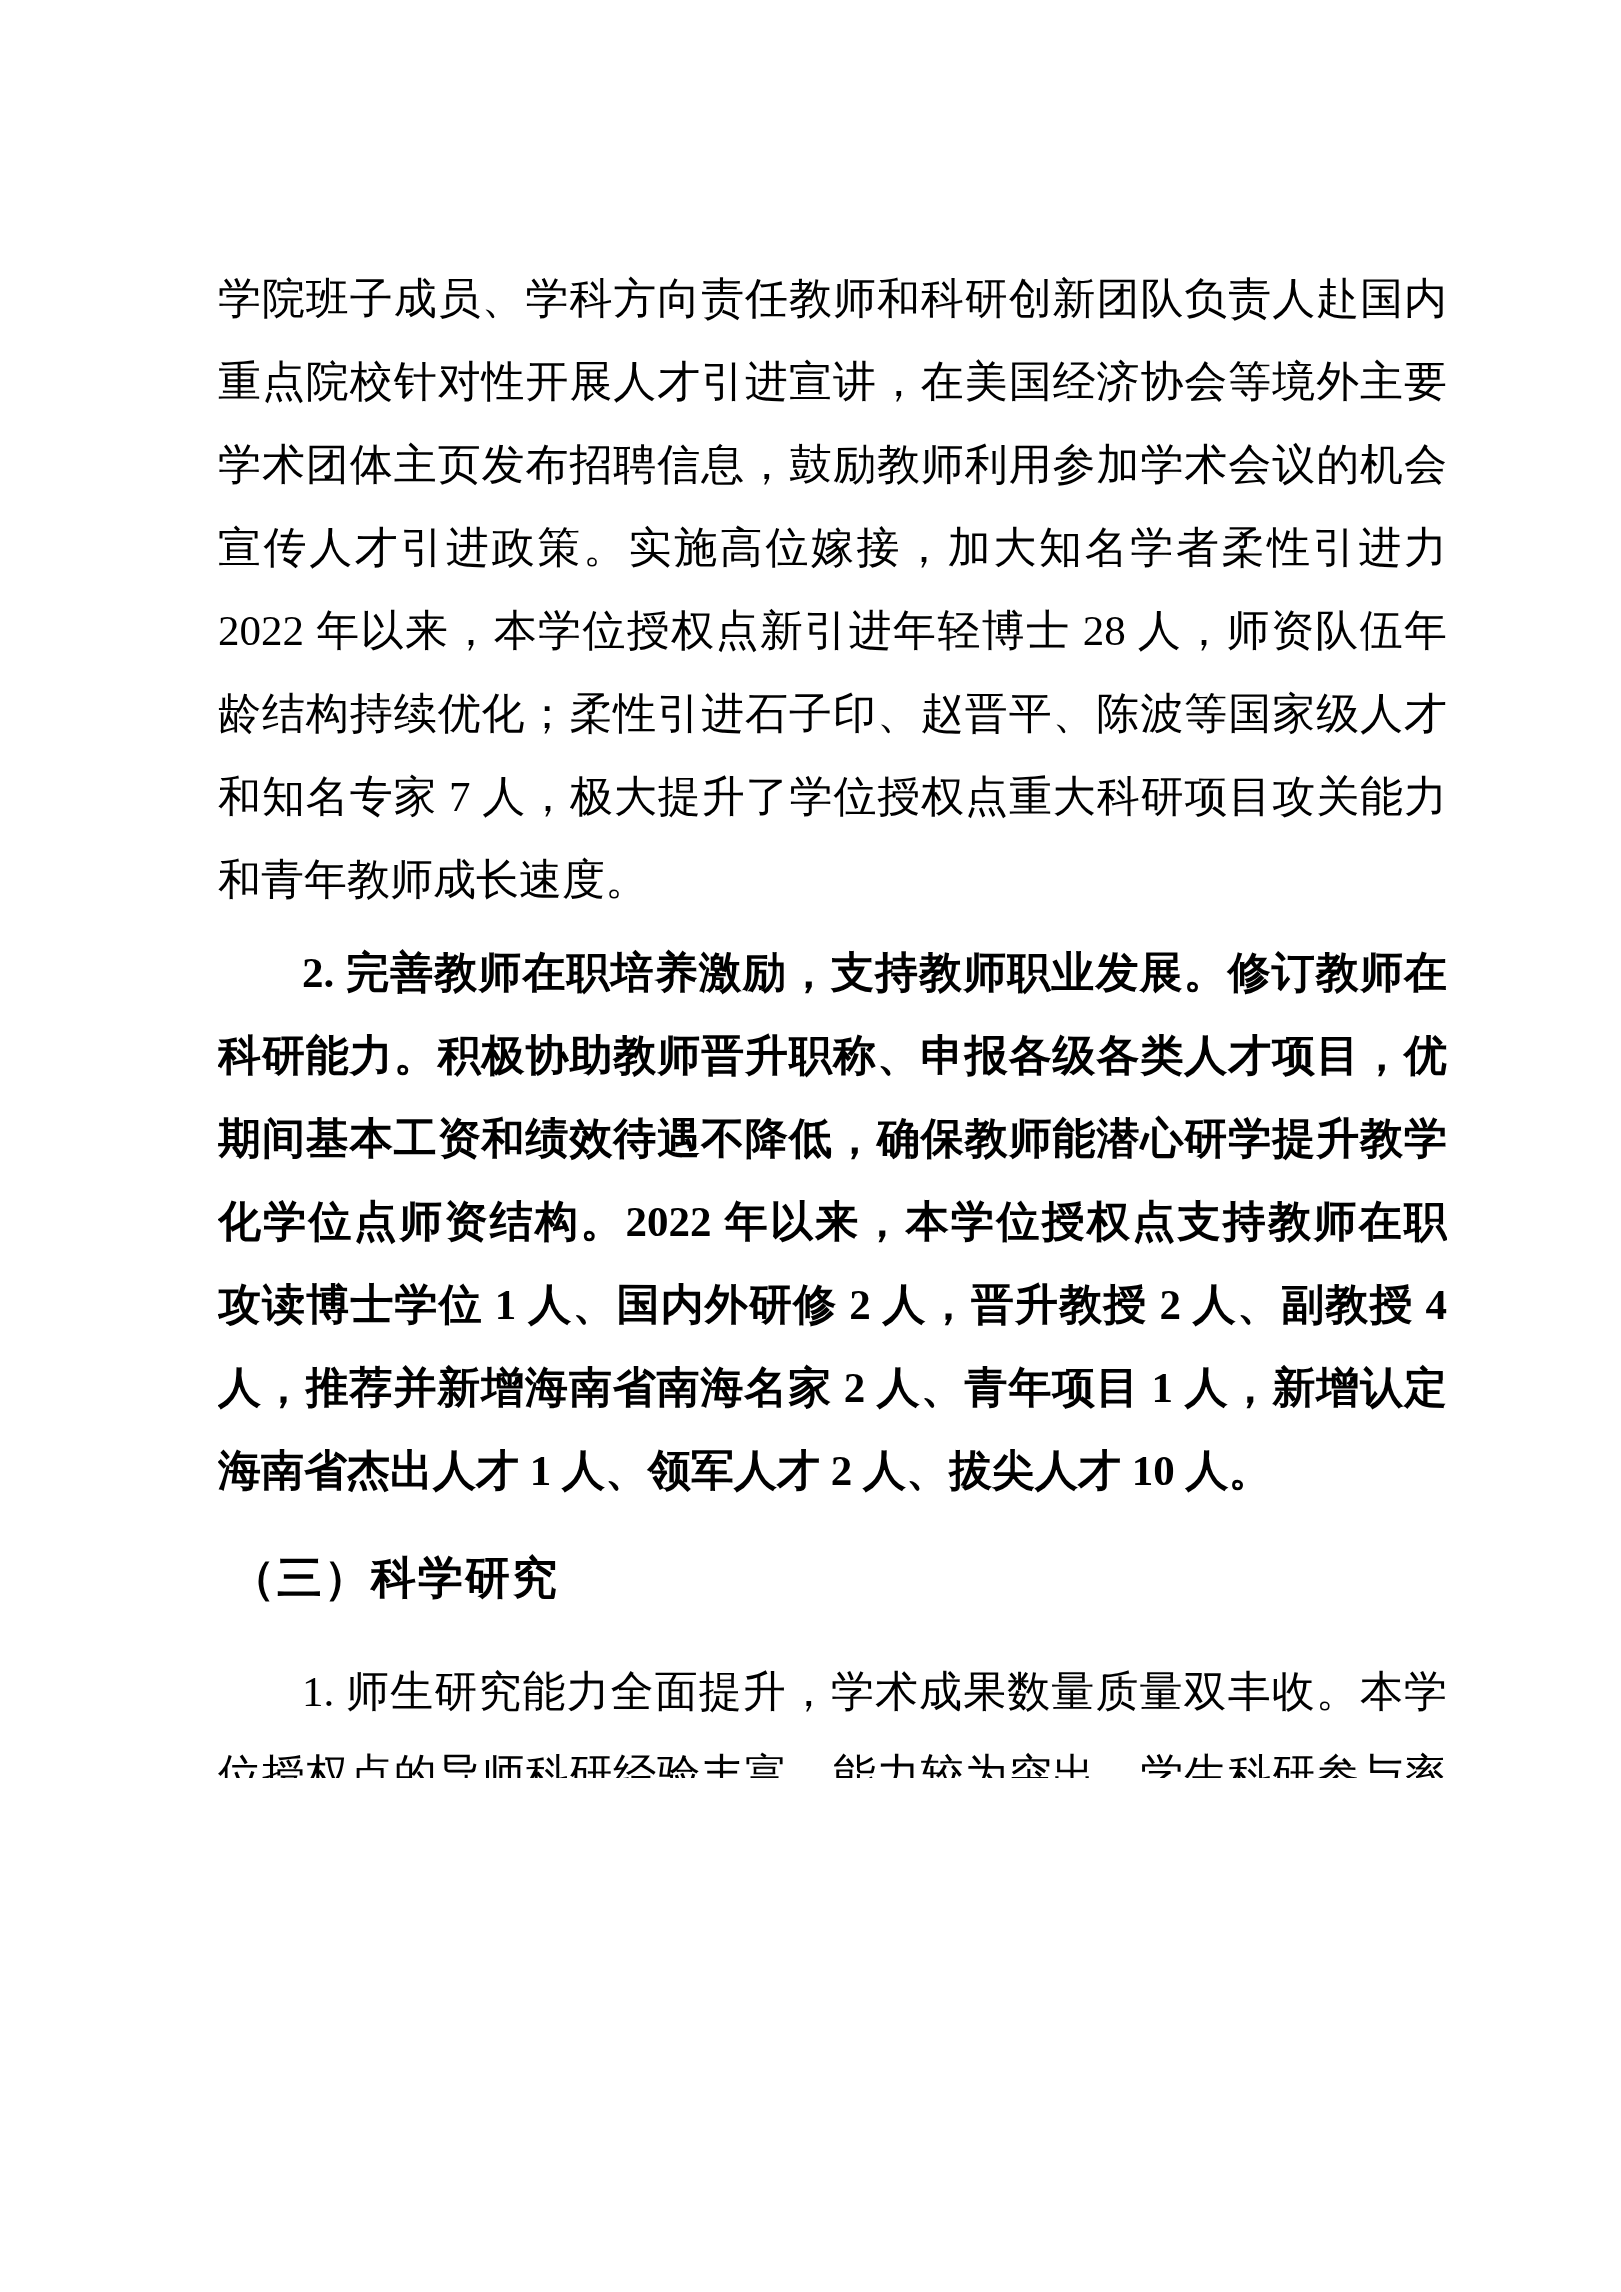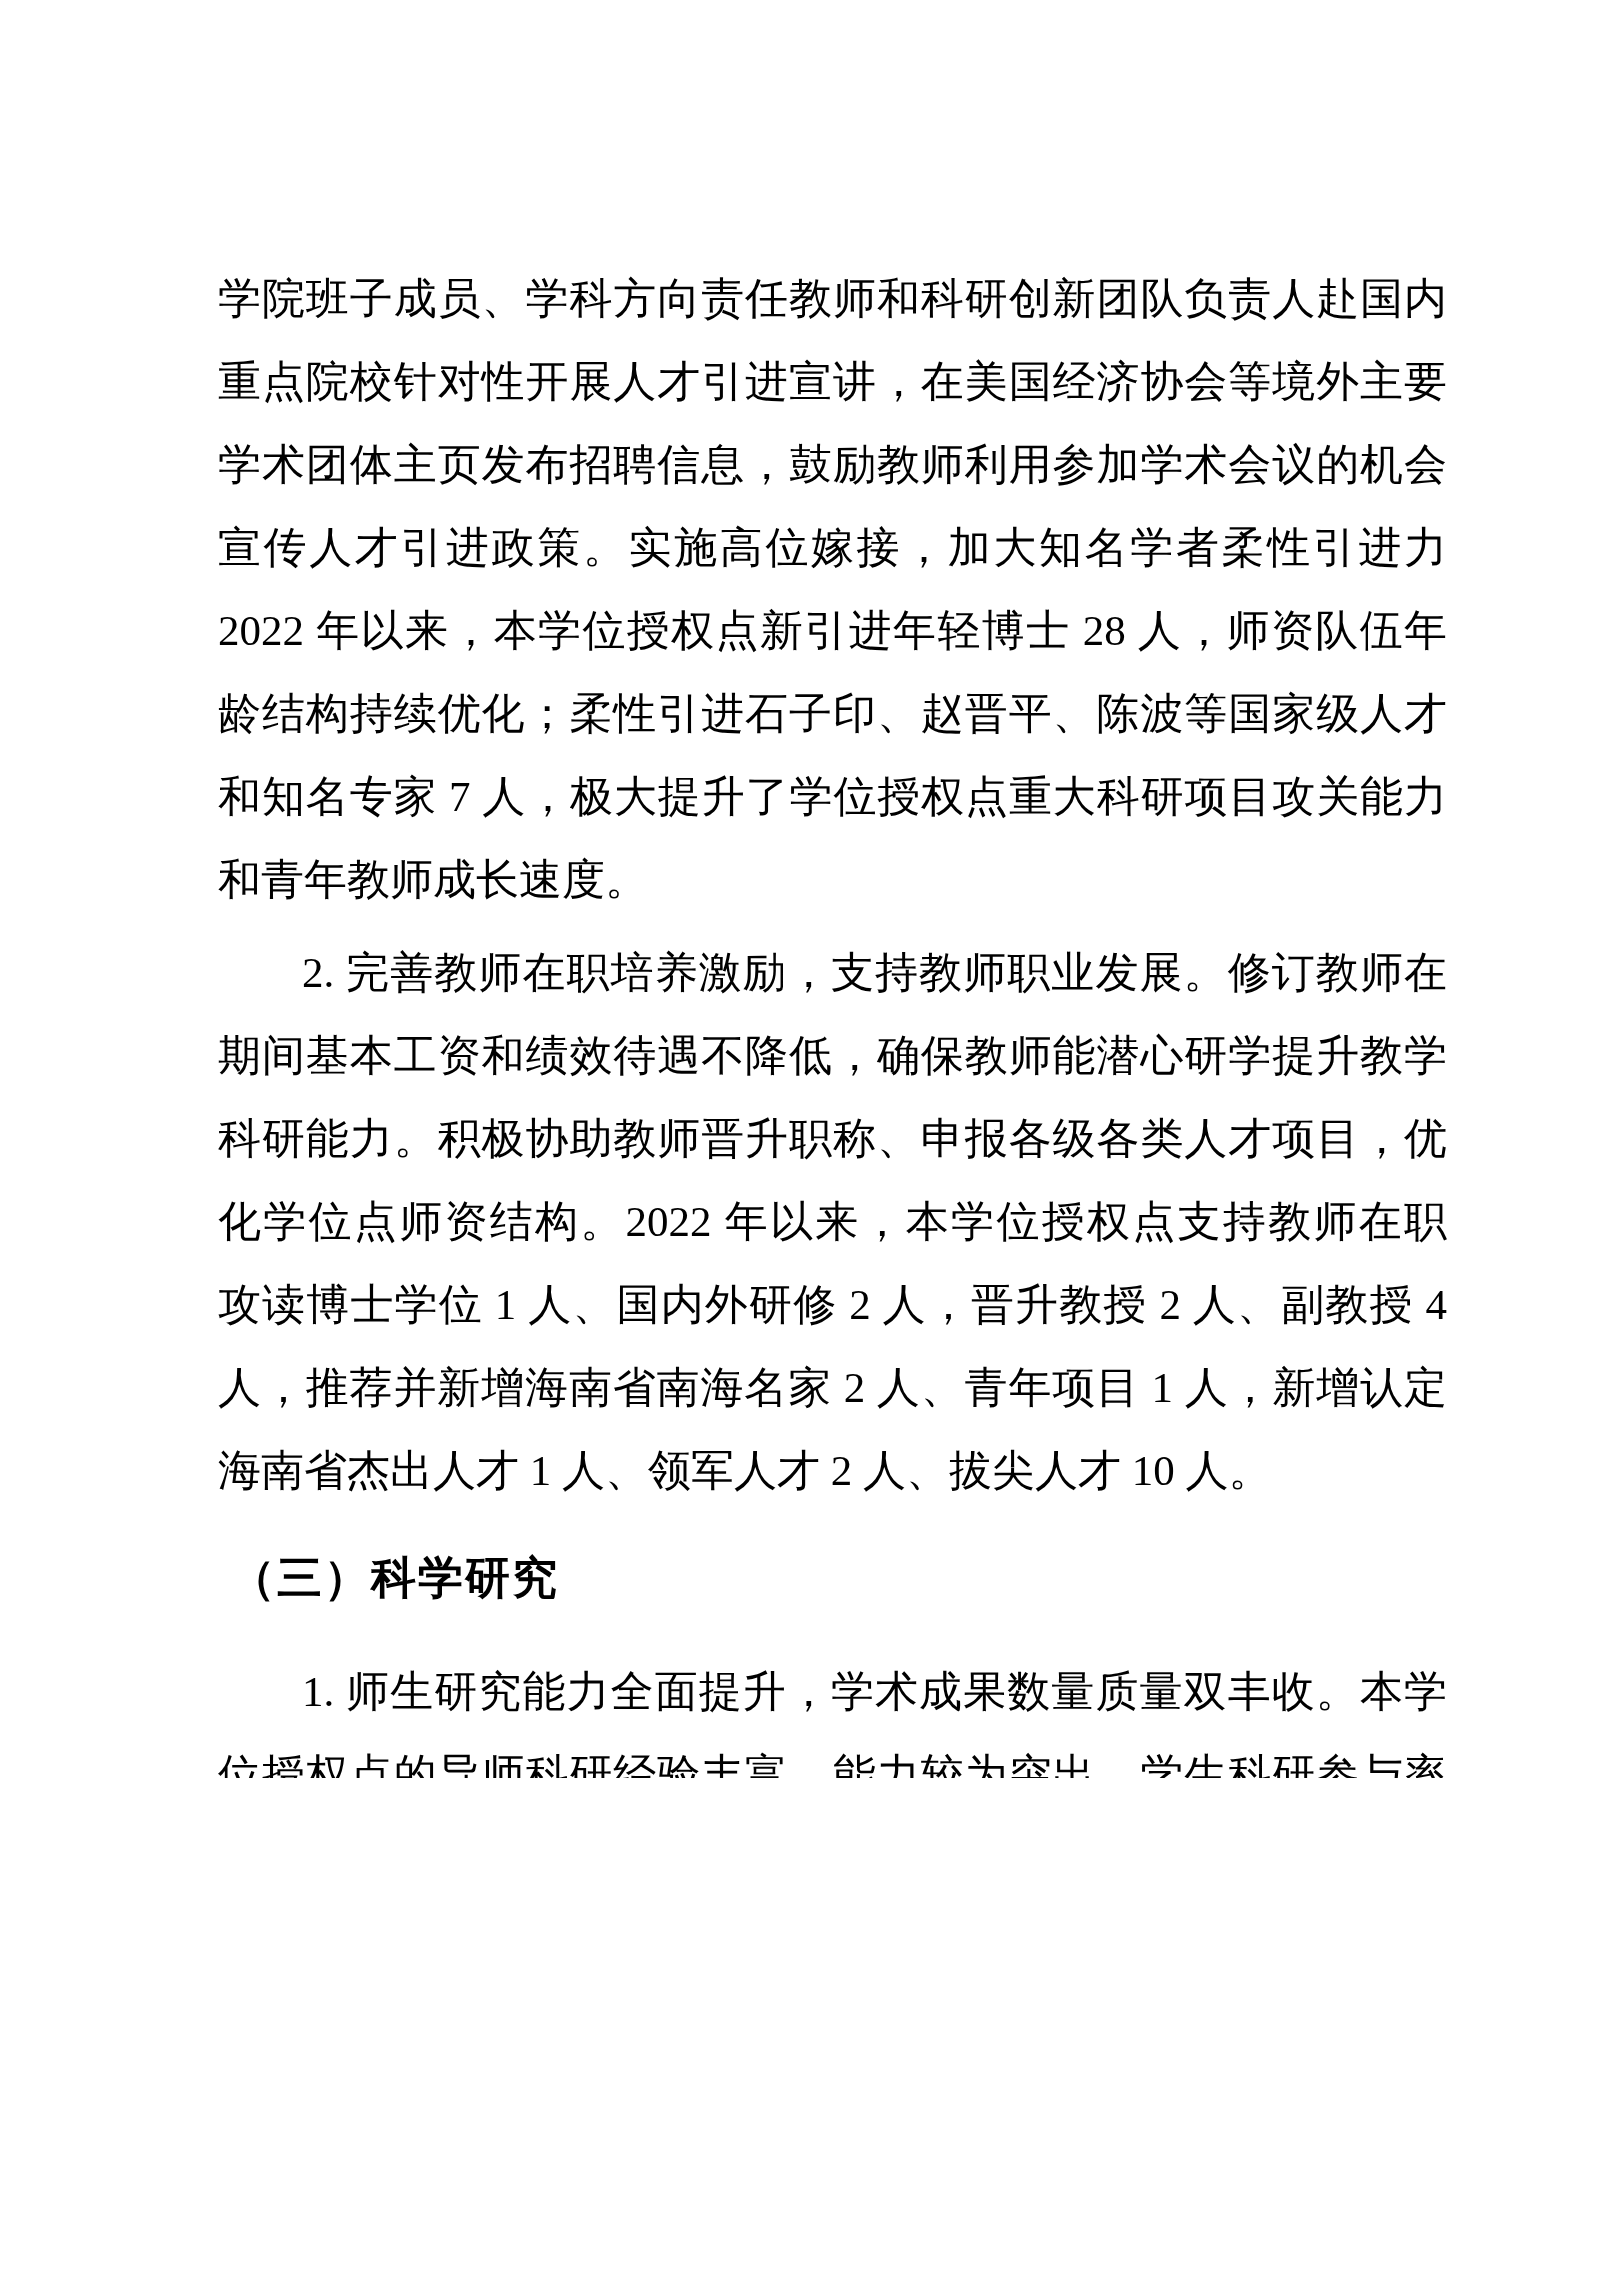--- a/index.html
+++ b/index.html
@@ -43,21 +43,21 @@
   }
   .heading {
     margin: 12px;
     font-size: 45px;
     font-weight: 700;
     line-height: 83px;
     height: 83px;
     letter-spacing: 2px;
   }
   
-  .block-1 { margin-top: 9.8px; }
+  .block-1 { margin-top: 9.8px; font-weight: bold; }
   .block-2 { margin-top: 25.5px; }
   .block-3 { margin-top: 30px; }
   .page-number {
     position: absolute;
     left: 1313px;
     top: 2026px;
     font-size: 36px;
     line-height: 59px;
     white-space: pre;
   }
@@ -72,22 +72,22 @@
         <div class="line">重点院校针对性开展人才引进宣讲，在美国经济协会等境外主要</div>
         <div class="line">学术团体主页发布招聘信息，鼓励教师利用参加学术会议的机会</div>
         <div class="line">宣传人才引进政策。实施高位嫁接，加大知名学者柔性引进力度，</div>
         <div class="line">2022 年以来，本学位授权点新引进年轻博士 28 人，师资队伍年</div>
         <div class="line">龄结构持续优化；柔性引进石子印、赵晋平、陈波等国家级人才</div>
         <div class="line">和知名专家 7 人，极大提升了学位授权点重大科研项目攻关能力</div>
         <div class="line no-fill">和青年教师成长速度。</div>
       </div>
       <div class="para block-1 indented">
         <div class="line">2. 完善教师在职培养激励，支持教师职业发展。修订教师在</div>
+        <div class="line">科研能力。积极协助教师晋升职称、申报各级各类人才项目，优</div>
         <div class="line">期间基本工资和绩效待遇不降低，确保教师能潜心研学提升教学</div>
-        <div class="line">科研能力。积极协助教师晋升职称、申报各级各类人才项目，优</div>
         <div class="line">化学位点师资结构。2022 年以来，本学位授权点支持教师在职</div>
         <div class="line">攻读博士学位 1 人、国内外研修 2 人，晋升教授 2 人、副教授 4</div>
         <div class="line">人，推荐并新增海南省南海名家 2 人、青年项目 1 人，新增认定</div>
         <div class="line no-fill">海南省杰出人才 1 人、领军人才 2 人、拔尖人才 10 人。</div>
       </div>
       <h2 class="heading block-2">（三）科学研究</h2>
       <div class="para block-3 indented">
         <div class="line">1. 师生研究能力全面提升，学术成果数量质量双丰收。本学</div>
         <div class="line">位授权点的导师科研经验丰富，能力较为突出，学生科研参与率</div>
       </div>

